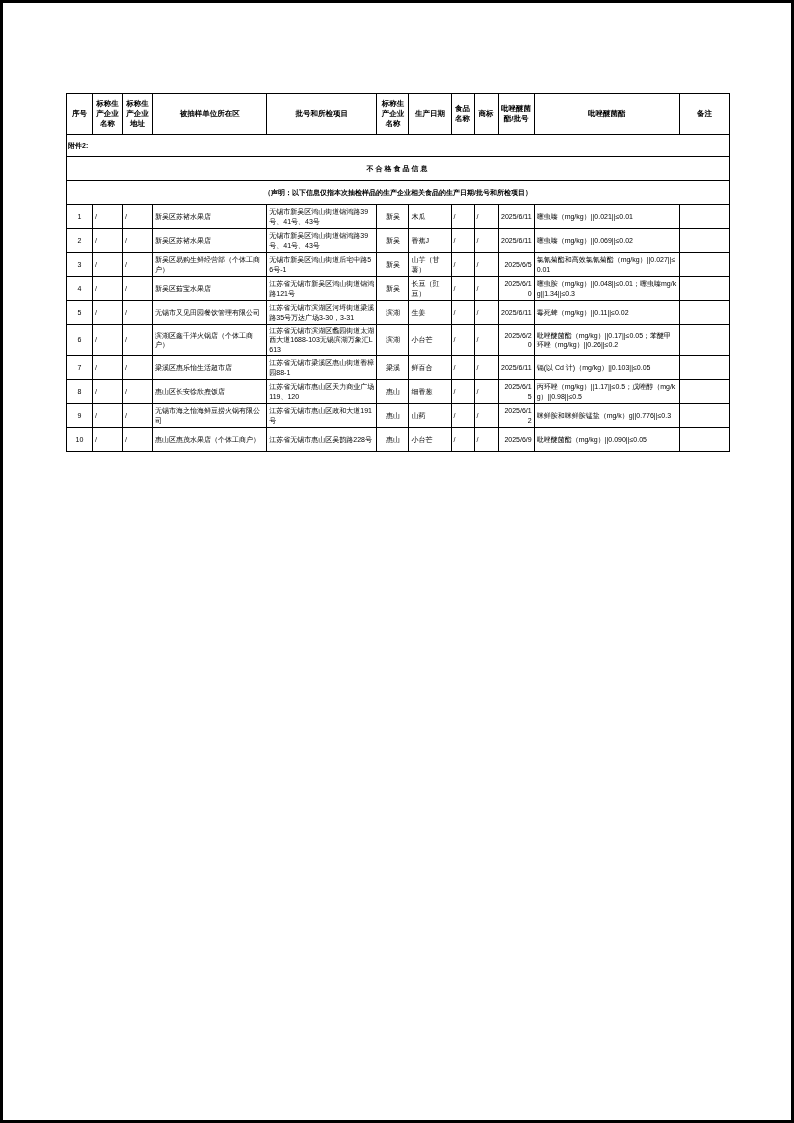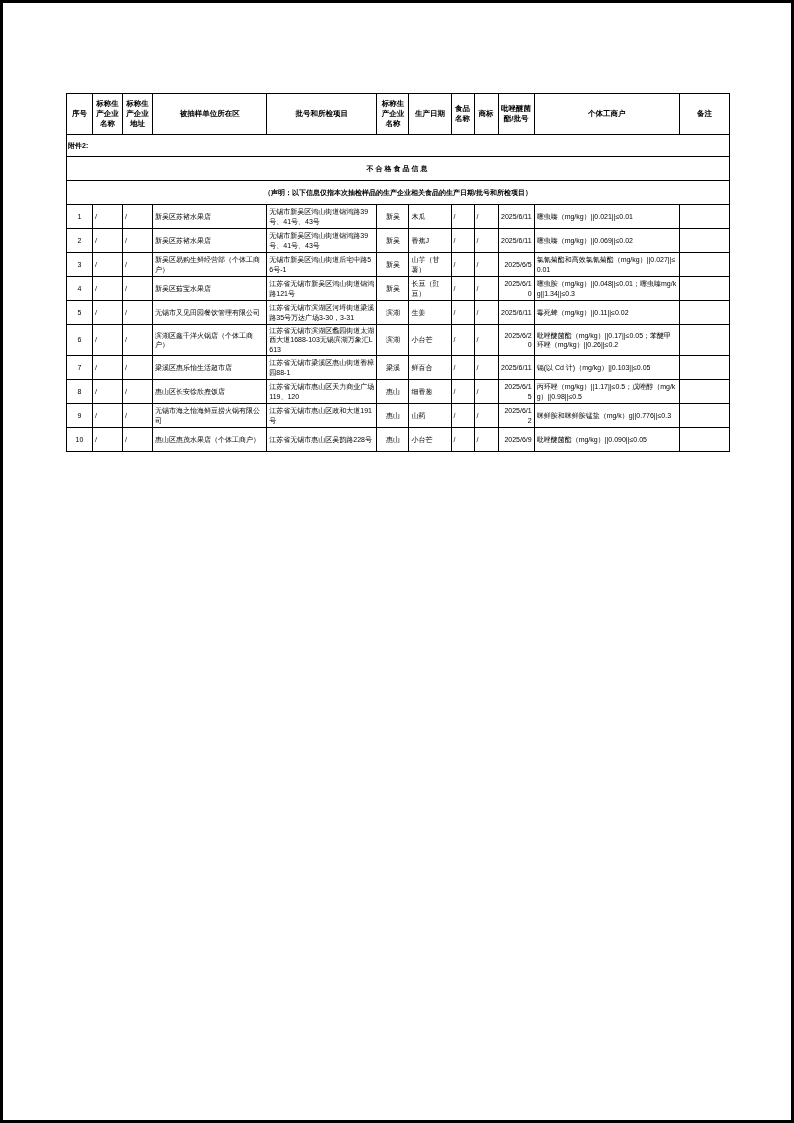--- a/index.html
+++ b/index.html
@@ -101,21 +101,21 @@
           <th>序号</th>
           <th>标称生产企业名称</th>
           <th>标称生产企业地址</th>
           <th>被抽样单位所在区</th>
           <th>批号和所检项目</th>
           <th>标称生产企业名称</th>
           <th>生产日期</th>
           <th>食品名称</th>
           <th>商标</th>
           <th>吡唑醚菌酯/批号</th>
-          <th>个体工商户</th>
+          <th>吡唑醚菌酯</th>
           <th>备注</th>
         </tr>
     </thead>
     <tbody id="table-body">
         <tr>
           <td class="c0">1</td>
           <td class="c1">/</td>
           <td class="c2">/</td>
           <td class="c3">新吴区苏褚水果店</td>
           <td class="c4">无锡市新吴区鸿山街道锦鸿路39号、41号、43号</td>

